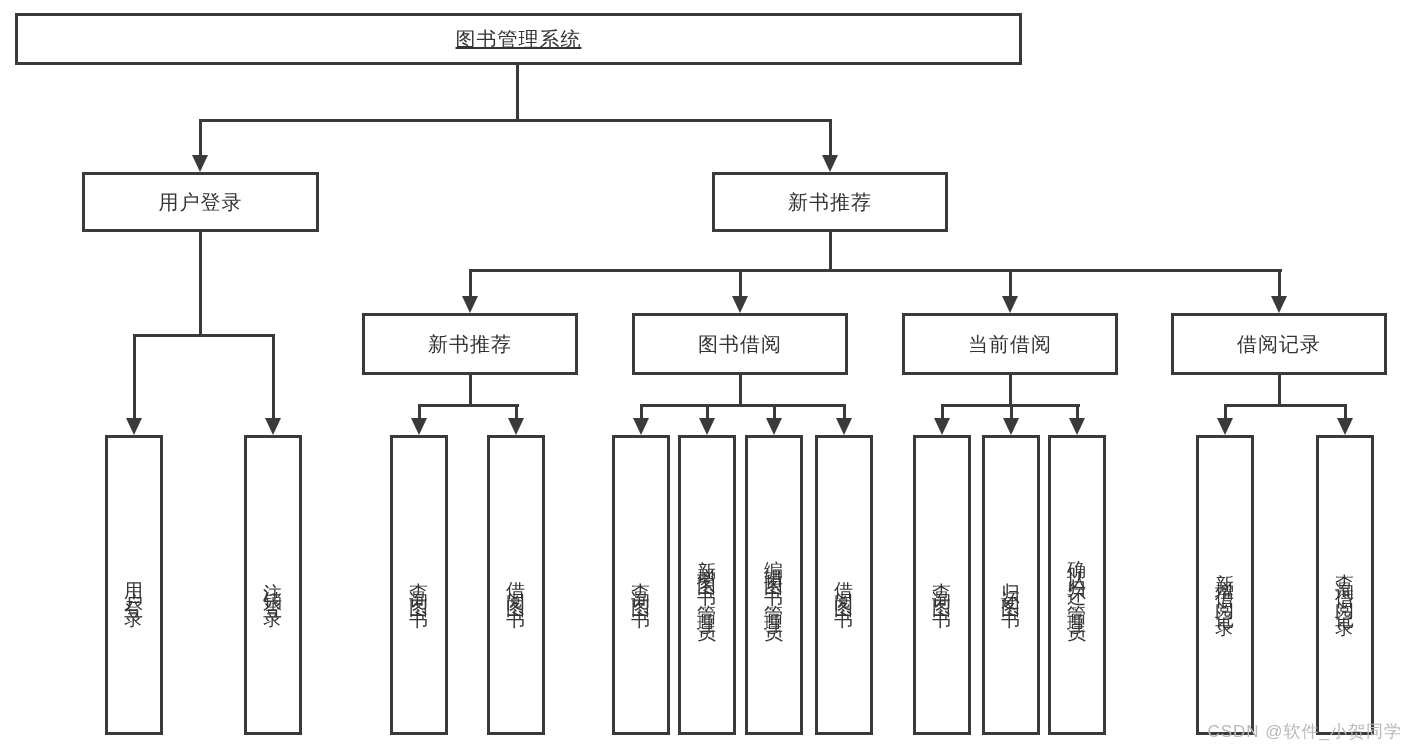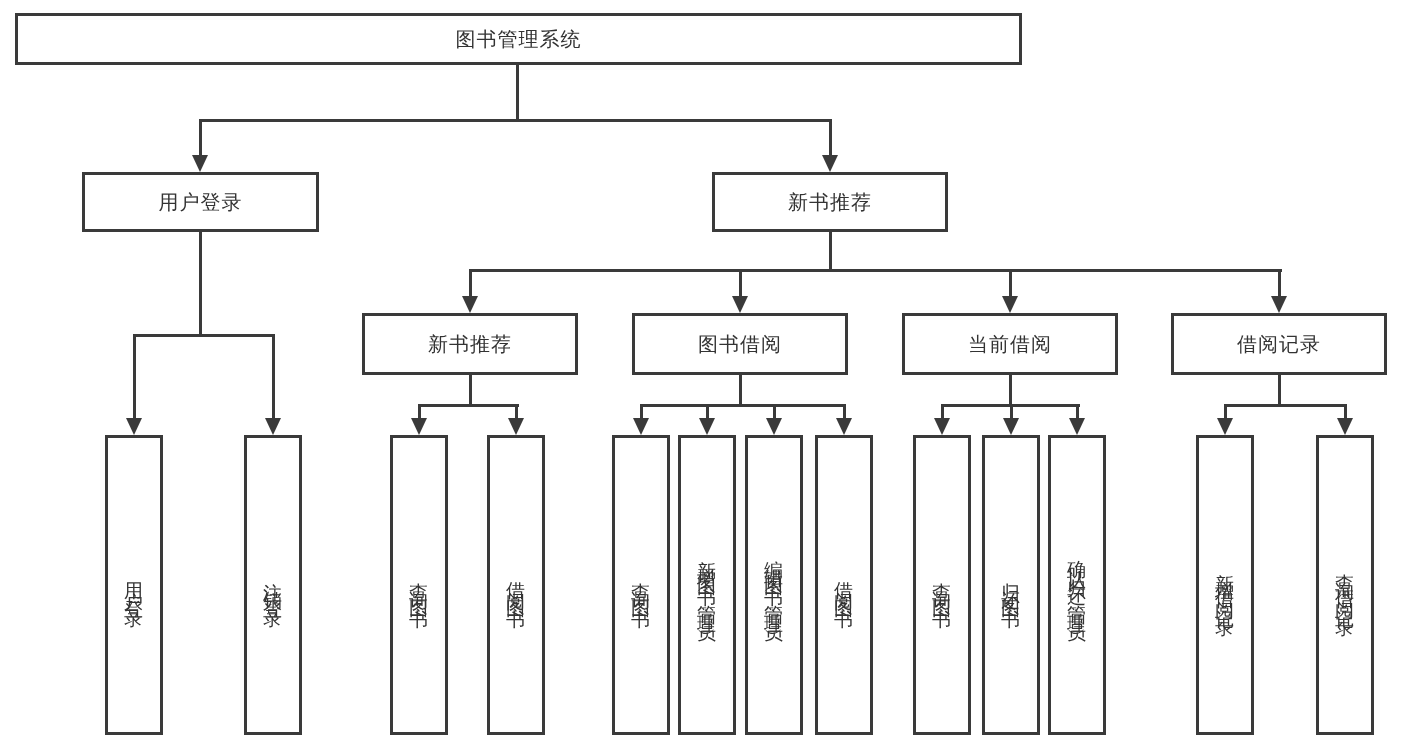--- a/index.html
+++ b/index.html
@@ -12,21 +12,21 @@
   .line{position:absolute;background:#3a3a3a;}
   .arrow{position:absolute;width:0;height:0;border-left:8px solid transparent;
          border-right:8px solid transparent;border-top:17px solid #3a3a3a;}
   #watermark{position:absolute;right:3px;bottom:4px;font-size:17px;color:#b8b8b8;z-index:5;letter-spacing:1px;}
 </style>
 </head>
 <body>
 
 <div id="canvas">
 
-  <div class="box h" style="left:15px;top:13px;width:1007px;height:52px;">
+  <div class="box h" style="left:15px;top:13px;width:1007px;height:52px;text-decoration:underline;">
     <span>图书管理系统</span>
   </div>
 
   <div class="box h" style="left:82px;top:172px;width:237px;height:60px;">
     <span>用户登录</span>
   </div>
   <div class="box h" style="left:712px;top:172px;width:236px;height:60px;">
     <span>新书推荐</span>
   </div>
 
@@ -139,14 +139,15 @@
   <div class="line" style="left:1076px;top:404px;width:3px;height:16px;"></div>
   <div class="arrow" style="left:1069px;top:418px;"></div>
 
   <div class="line" style="left:1278px;top:375px;width:3px;height:32px;"></div>
   <div class="line" style="left:1224px;top:404px;width:123px;height:3px;"></div>
   <div class="line" style="left:1224px;top:404px;width:3px;height:16px;"></div>
   <div class="arrow" style="left:1217px;top:418px;"></div>
   <div class="line" style="left:1344px;top:404px;width:3px;height:16px;"></div>
   <div class="arrow" style="left:1337px;top:418px;"></div>
 
+  <div id="watermark">CSDN @软件_小贺同学</div>
 
 </div>
 
 </body></html>

